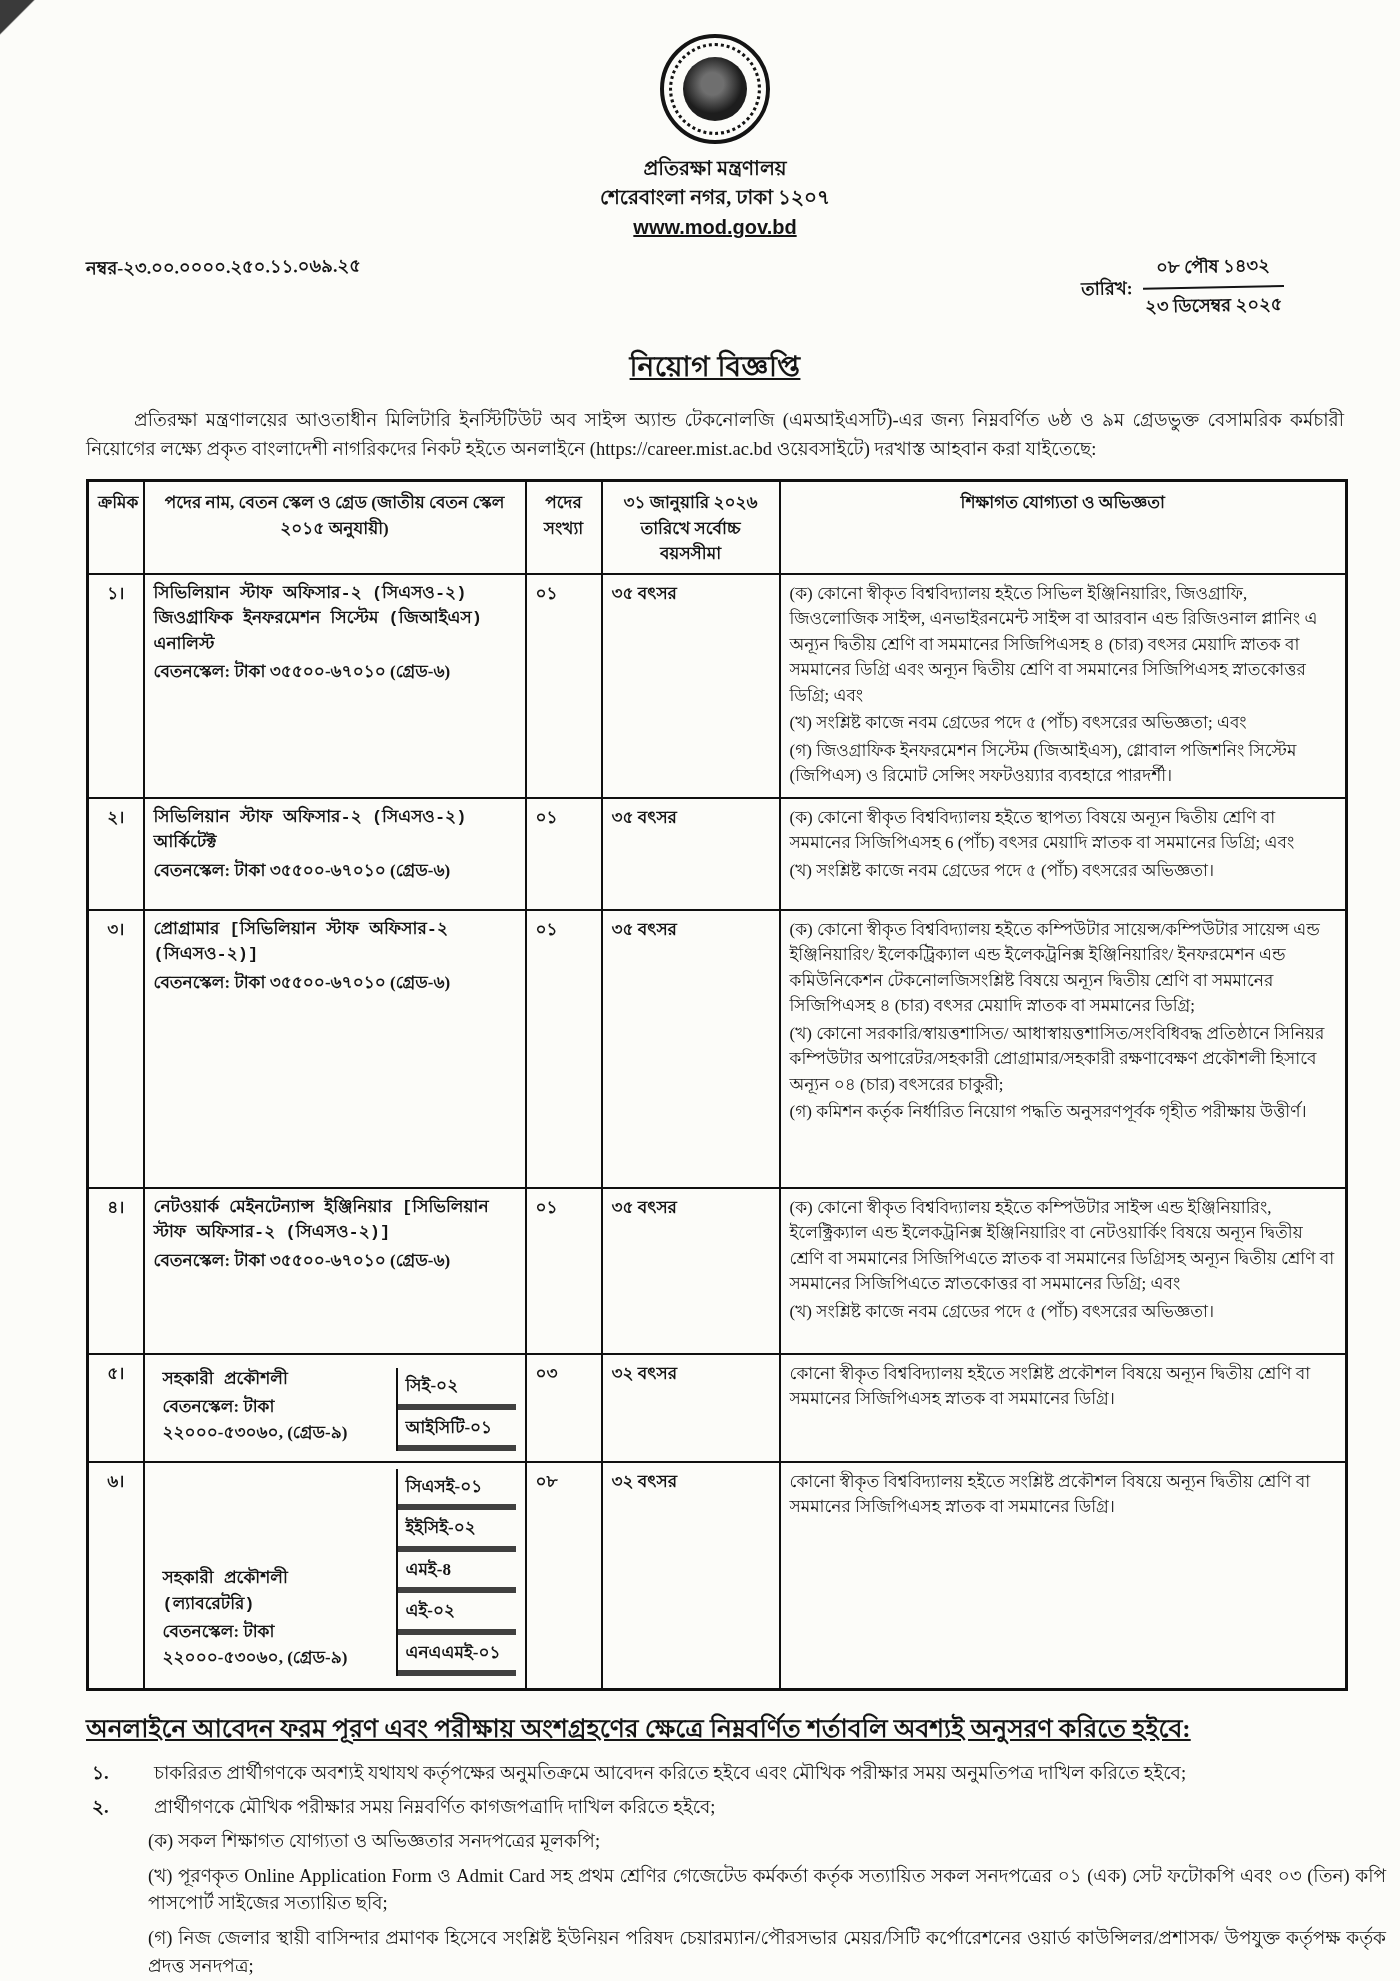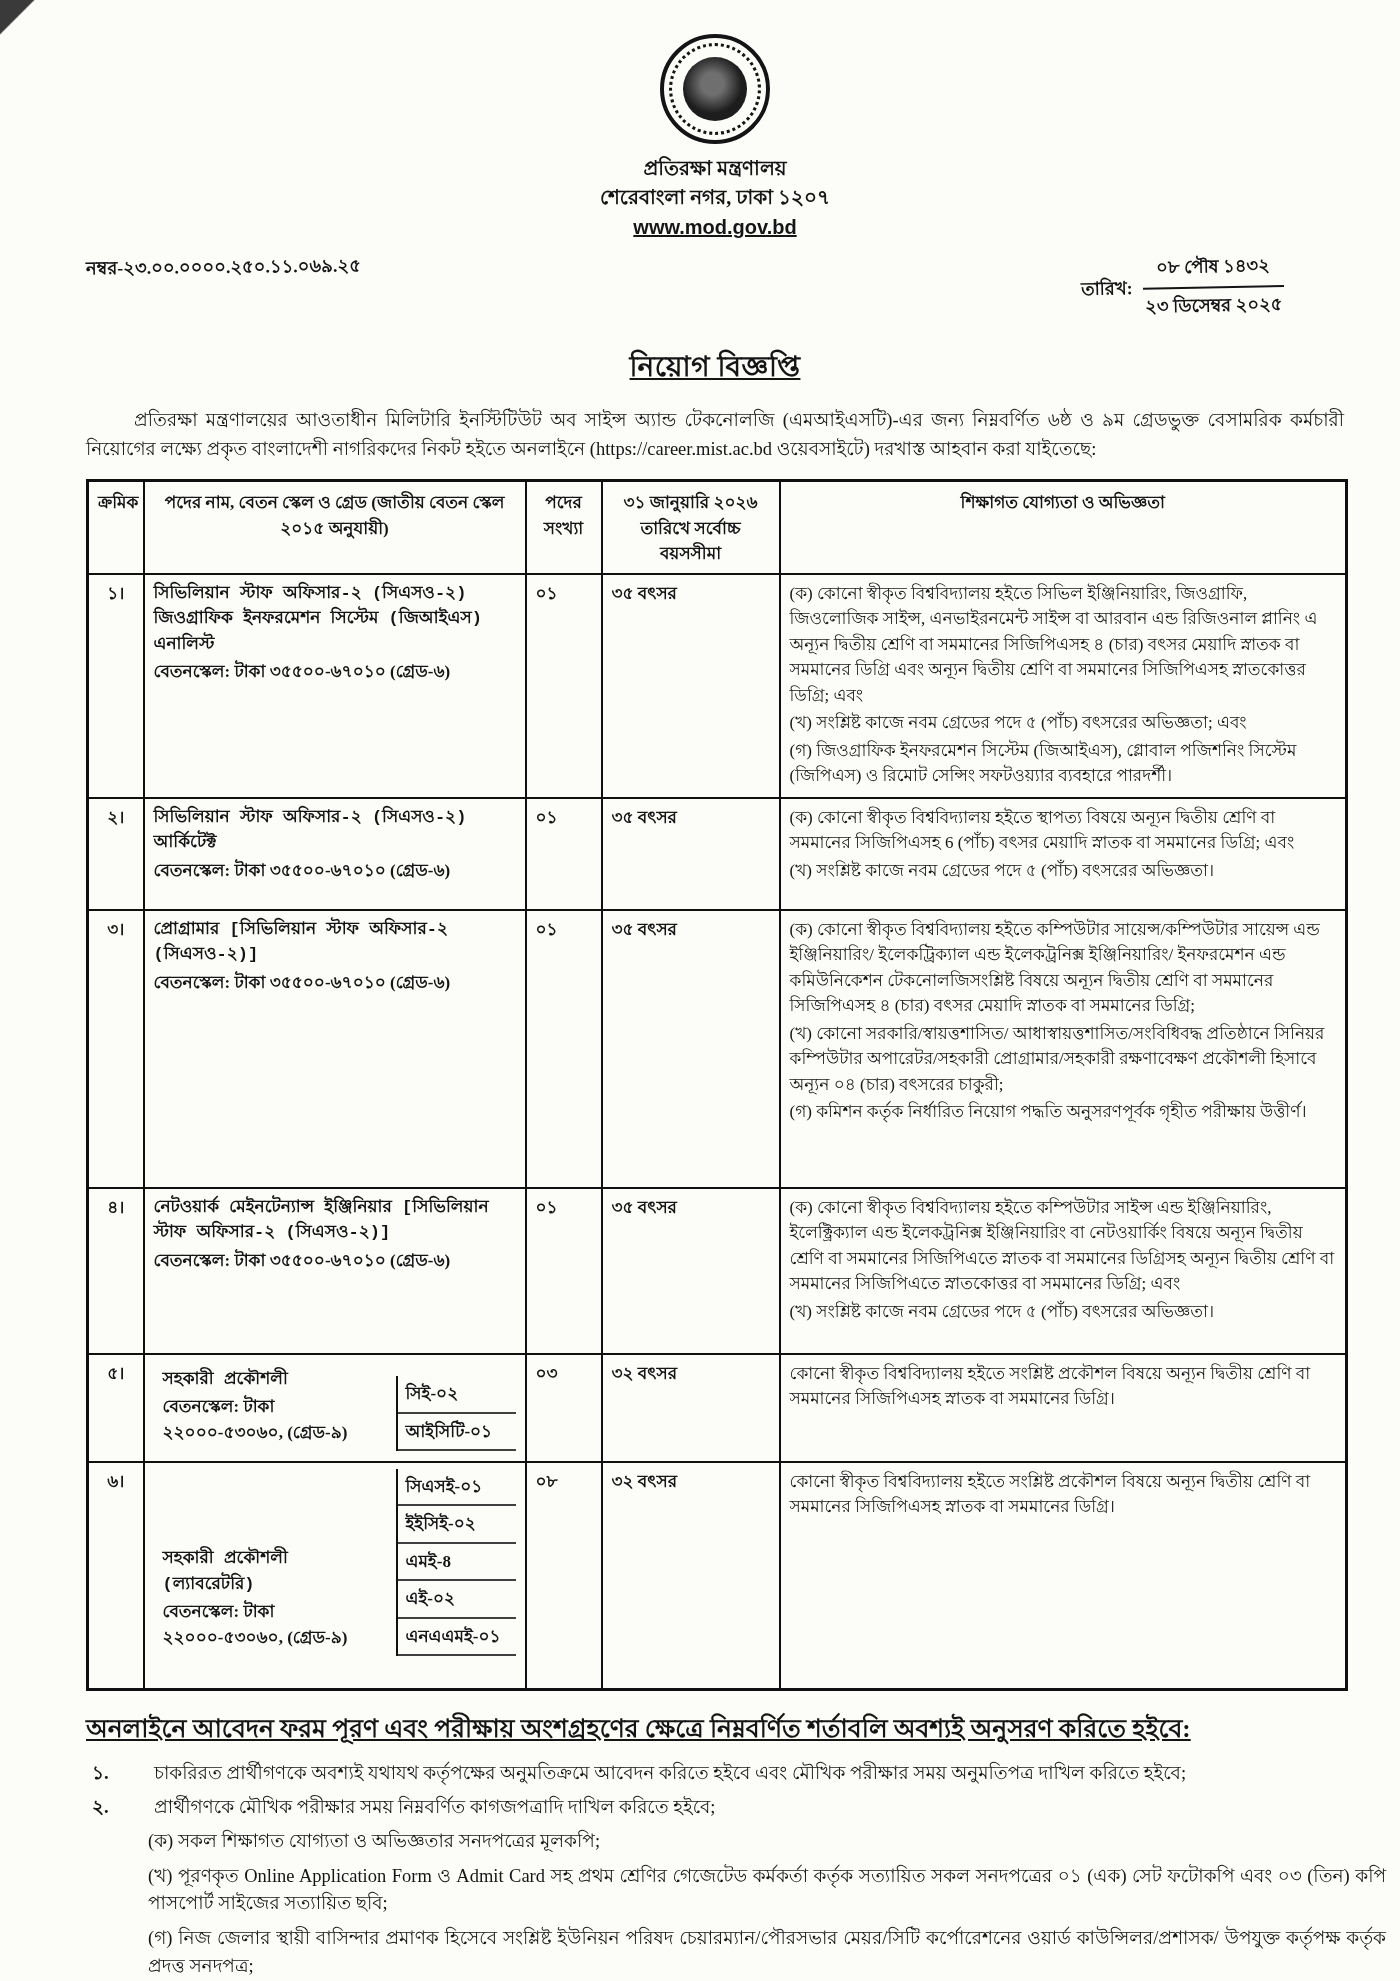--- a/index.html
+++ b/index.html
@@ -83,21 +83,21 @@
   td.c-sl{text-align:center;font-weight:bold;}
   td.c-count,td.c-age{text-align:left;font-weight:bold;}
   .pos-name{font-weight:bold;font-family:Liberation Mono, monospace;}
   .pos-pay{font-weight:bold;margin-top:2px;}
   .qual p{margin:0 0 2px 0;}
   td.pos-split{padding:0;}
   .split{display:flex;min-height:100%;align-items:flex-end;}
   .split-left{flex:1 1 62%;padding:6px 9px;}
   .split-right{flex:0 0 118px;border-left:2px solid #101010;display:flex;flex-direction:column;}
   .code-box{
-    border-bottom:2px solid #404040;padding:5px 8px;font-weight:bold;font-size:17px;
+    border-bottom:6px solid #404040;padding:5px 8px;font-weight:bold;font-size:17px;
   }
   .code-box:last-child{border-bottom-width:2px;}
   .split-right .filler{flex:1;}
 
   
   .conditions{margin-top:18px;width:1300px;}
   .cond-heading{
     font-size:25px;font-weight:bold;text-decoration:underline;margin-bottom:8px;
   }
   .cond-item{display:flex;margin-bottom:6px;font-size:18.5px;line-height:1.5;}

